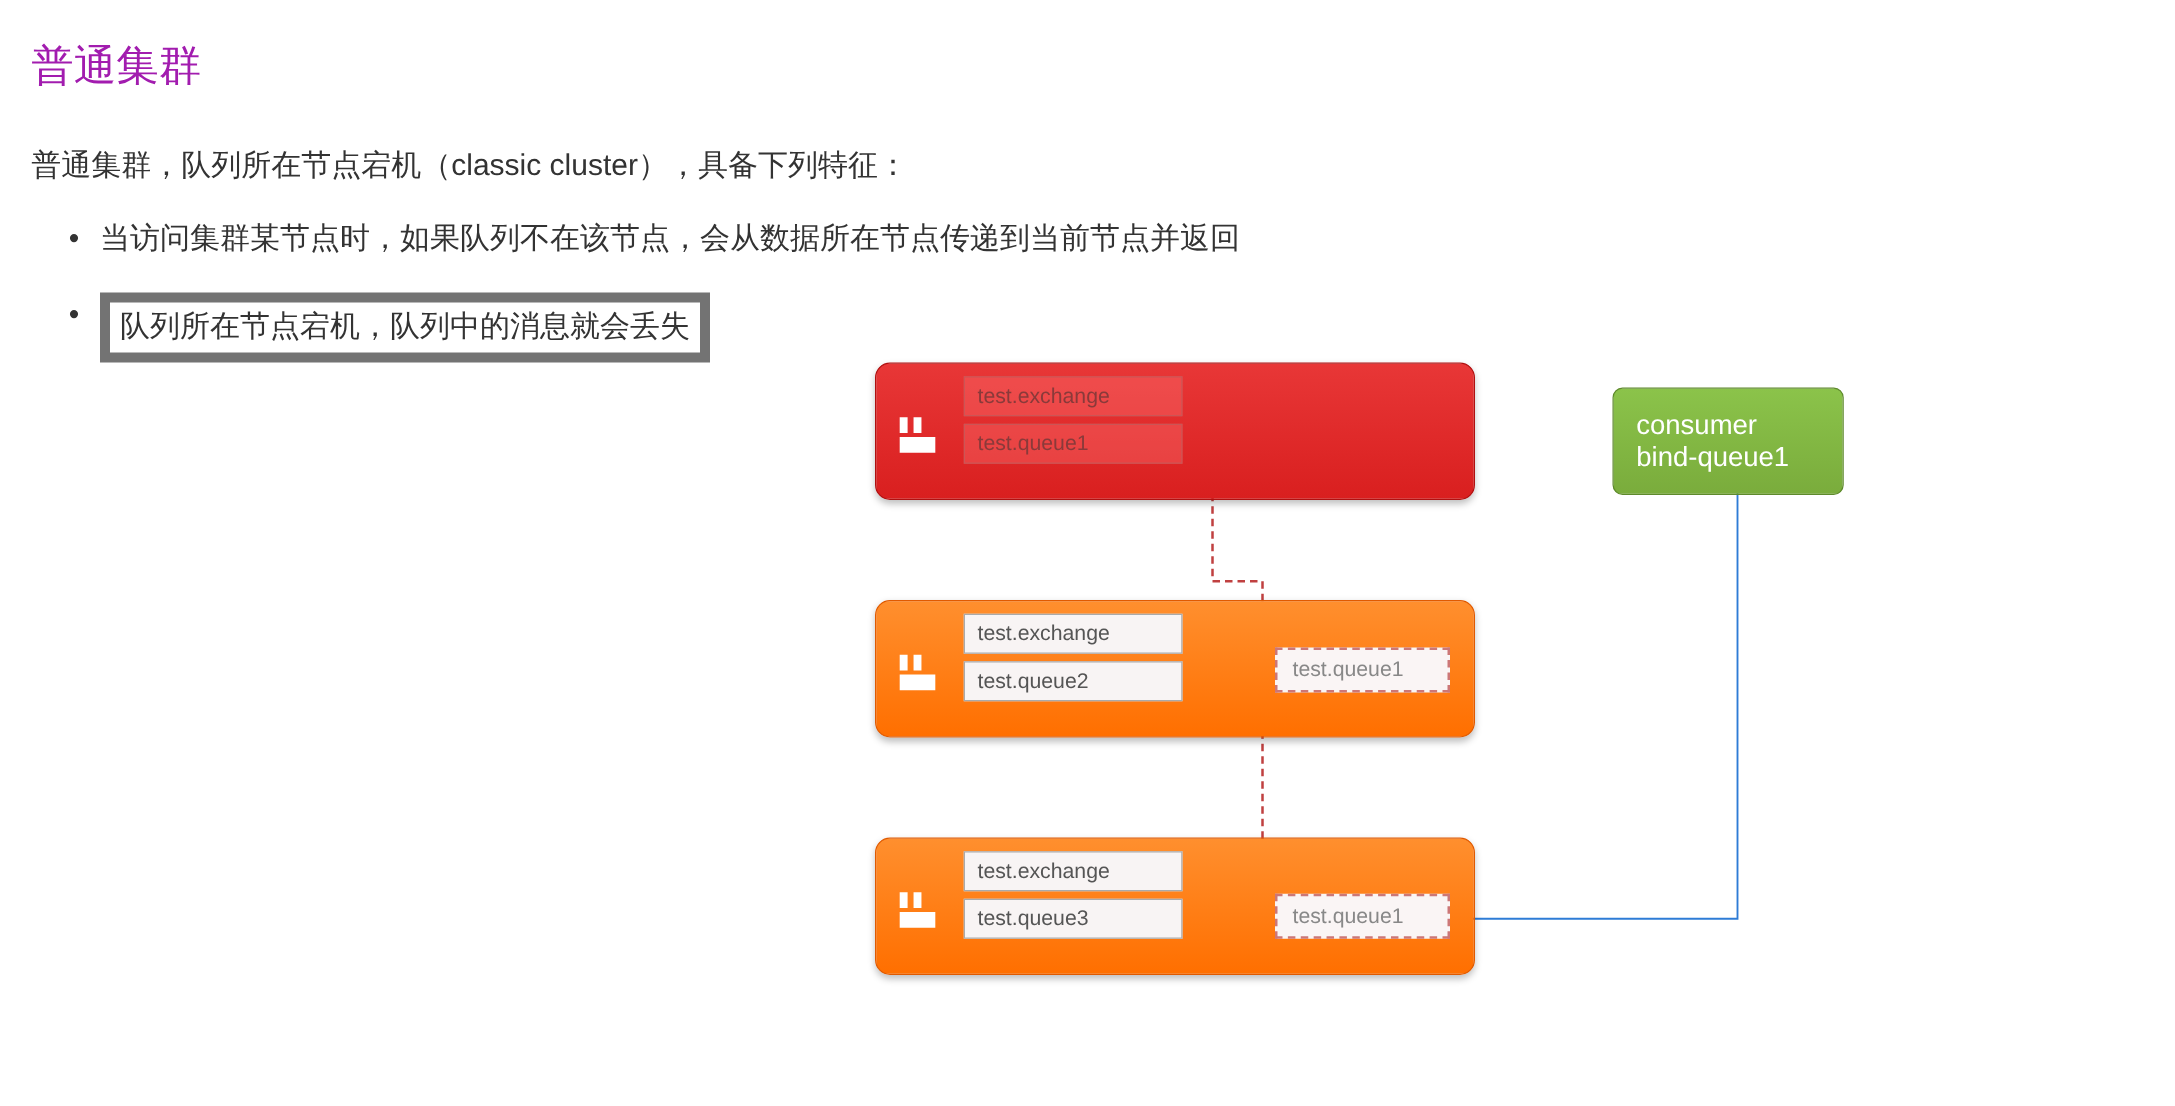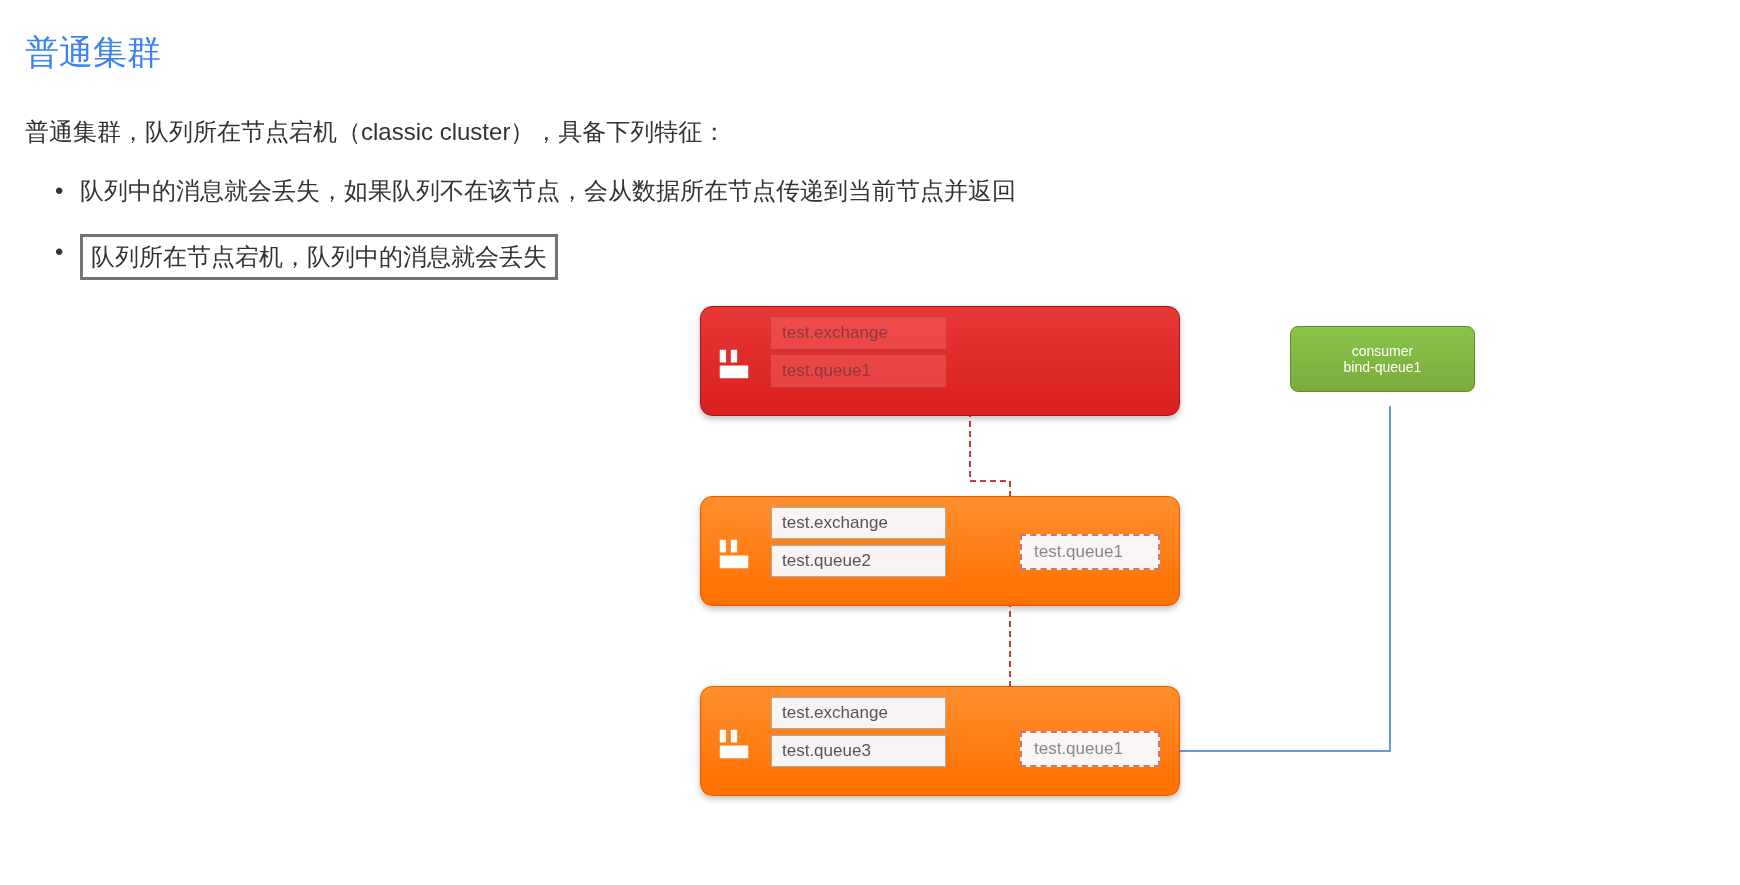--- a/index.html
+++ b/index.html
@@ -1,42 +1,42 @@
 <!DOCTYPE html>
 <html><head>
 <meta charset="utf-8">
 <style>
 * { margin: 0; padding: 0; box-sizing: border-box; }
 body { font-family: "Microsoft YaHei", Arial, sans-serif; background: #fff; padding: 30px 25px; width: 1740px; }
-.title { color: #3b82f6; font-size: 34px; font-weight: 400; margin-bottom: 40px; }
+.title { color: #a21caf; font-size: 34px; font-weight: 400; margin-bottom: 40px; }
 .intro { font-size: 24px; color: #333; margin-bottom: 25px; }
 ul.features { list-style: none; padding-left: 30px; }
 ul.features li { font-size: 24px; color: #333; margin-bottom: 25px; position: relative; padding-left: 25px; line-height: 1.5; }
 ul.features li::before { content: "•"; position: absolute; left: 0; font-size: 24px; }
-.highlight-box { border: 3px solid #737373; display: inline-block; padding: 2px 8px; }
-.diagram-area { position: absolute; left: 700px; top: 306px; width: 1020px; height: 580px; }
+.highlight-box { border: 8px solid #737373; display: inline-block; padding: 2px 8px; }
+.diagram-area { position: absolute; left: 700px; top: 290px; width: 1020px; height: 580px; }
 .node-box { position: absolute; border-radius: 12px; padding: 10px 14px 10px 70px; box-shadow: 0 3px 6px rgba(0,0,0,0.25); }
 .node-red { background: linear-gradient(#e83737, #d91f1f); border: 1px solid #b01010; width: 480px; height: 110px; }
 .node-orange { background: linear-gradient(#ff8f2e, #ff6f00); border: 1px solid #e05a00; width: 480px; height: 110px; }
-.node-green { background: linear-gradient(#8bc34a, #7aac3c); border: 1px solid #5e8a2b; border-radius: 8px; color: #fff; font-size: 14px; text-align: center; padding: 16px 18px; width: 185px; }
+.node-green { background: linear-gradient(#8bc34a, #7aac3c); border: 1px solid #5e8a2b; border-radius: 8px; color: #fff; font-size: 22px; padding: 16px 18px; width: 185px; }
 .inner-box { border: 1.5px solid #aaa; padding: 5px 10px; margin-bottom: 6px; font-size: 17px; color: #555; width: 175px; }
 .inner-red { background: rgba(255,120,120,0.35); border-color: #cc5555; color: #8a3a3a; }
 .inner-white { background: #f8f4f4; }
 .dashed-box { position: absolute; border: 2px dashed #c77; background: #faf5f5; padding: 6px 12px; font-size: 17px; color: #888; width: 140px; }
 .rabbit-icon { position: absolute; left: 14px; top: 38px; width: 38px; height: 38px; }
 .rabbit-icon svg { width: 100%; height: 100%; }
 svg.connectors { position: absolute; left: 0; top: 0; width: 100%; height: 100%; pointer-events: none; }
 </style>
 </head>
 <body>
 
 <h1 class="title">普通集群</h1>
 <p class="intro">普通集群，队列所在节点宕机（classic cluster），具备下列特征：</p>
 <ul class="features">
-  <li>队列中的消息就会丢失，如果队列不在该节点，会从数据所在节点传递到当前节点并返回</li>
+  <li>当访问集群某节点时，如果队列不在该节点，会从数据所在节点传递到当前节点并返回</li>
   <li><span class="highlight-box">队列所在节点宕机，队列中的消息就会丢失</span></li>
 </ul>
 
 <div class="diagram-area">
 
   <svg class="connectors">
     <defs>
       <marker id="arr-red" markerWidth="10" markerHeight="10" refX="9" refY="3" orient="auto">
           <path d="M0,0 L0,6 L9,3 z" fill="#c04040"></path>
         </marker>

